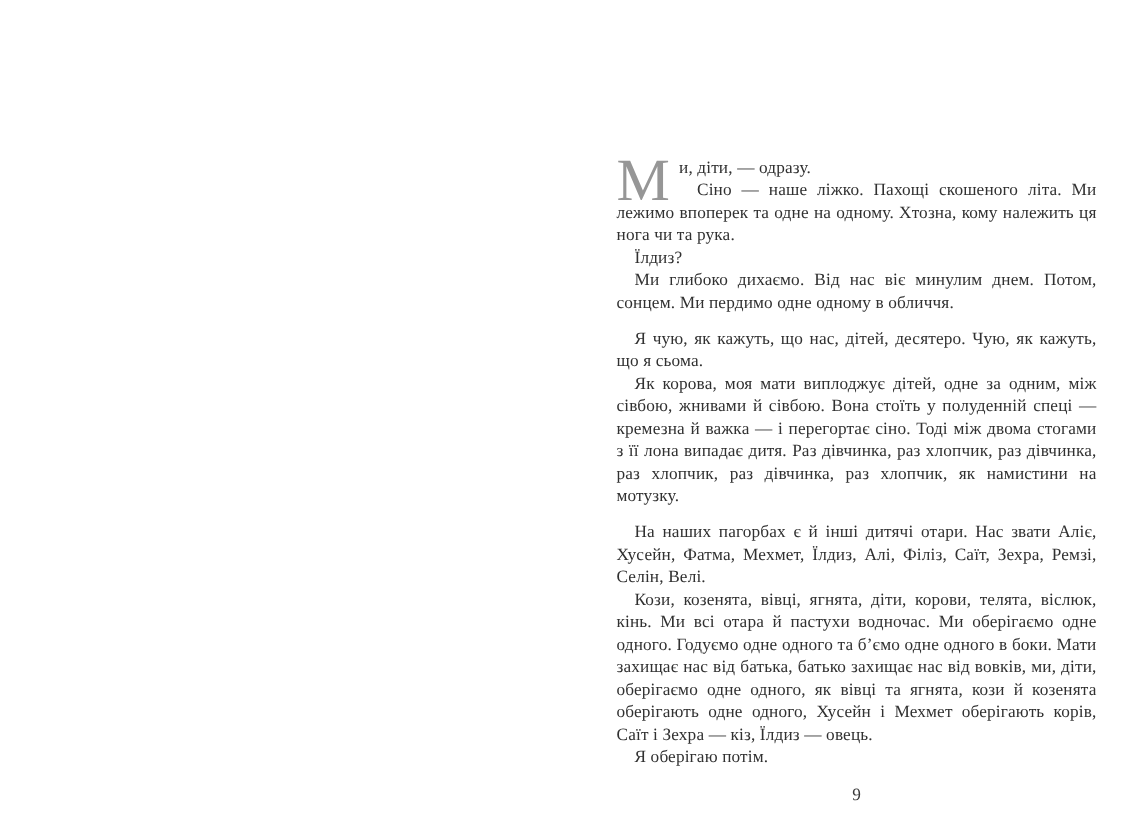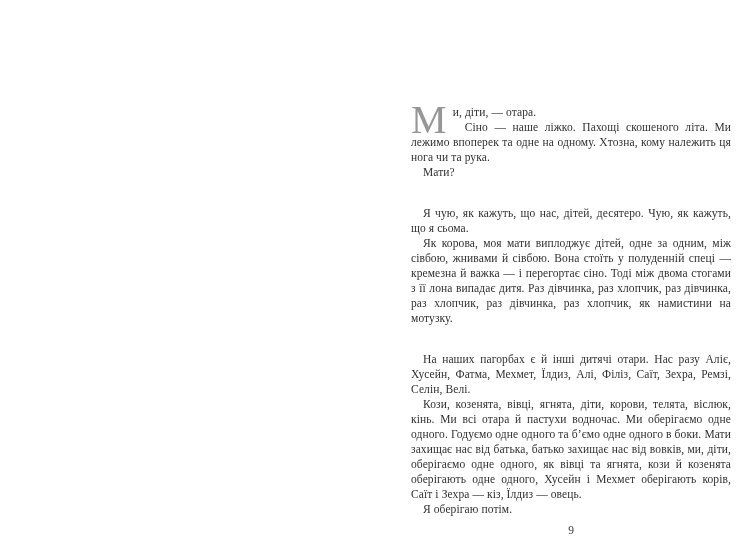--- a/index.html
+++ b/index.html
@@ -25,21 +25,21 @@
     color: #313131;
     text-align: justify;
     letter-spacing: 0.1px;
   }
   p.para {
     margin: 0;
     padding: 0;
     text-indent: 12px;
   }
   p.para.group-gap {
-    margin-top: 26px;
+    margin-top: 9px;
     font-family: Liberation Serif, serif;
   }
   p.opening-line {
     text-indent: 0;
   }
   .dropcap {
     float: left;
     font-size: 40px;
     line-height: 28px;
     height: 28px;
@@ -57,28 +57,29 @@
     line-height: 15px;
     color: #3a3a3a;
   }
 </style>
 </head>
 <body>
 
 <div class="book-page">
   <div class="text-column">
 
-    <p class="para opening-line"><span class="dropcap">М</span><span>и, діти, — отара.</span></p>
+    <p class="para opening-line"><span class="dropcap">М</span><span>и, діти, — одразу.</span></p>
 
     <p class="para">Сіно — наше ліжко. Пахощі скошеного літа. Ми лежимо впоперек та одне на одному. Хтозна, кому належить ця нога чи та рука.</p>
-    <p class="para">Мати?</p>
+    <p class="para">Їлдиз?</p>
+    <p class="para">Ми глибоко дихаємо. Від нас віє минулим днем. Потом, сонцем. Ми пердимо одне одному в обличчя.</p>
 
     <p class="para group-gap">Я чую, як кажуть, що нас, дітей, десятеро. Чую, як кажуть, що я сьома.</p>
     <p class="para">Як корова, моя мати виплоджує дітей, одне за одним, між сівбою, жнивами й сівбою. Вона стоїть у полуденній спеці — кремезна й важка — і перегортає сіно. Тоді між двома стогами з її лона випадає дитя. Раз дівчинка, раз хлопчик, раз дівчинка, раз хлопчик, раз дівчинка, раз хлопчик, як намистини на мотузку.</p>
 
-    <p class="para group-gap">На наших пагорбах є й інші дитячі отари. Нас разу Аліє, Хусейн, Фатма, Мехмет, Їлдиз, Алі, Філіз, Саїт, Зехра, Ремзі, Селін, Велі.</p>
+    <p class="para group-gap">На наших пагорбах є й інші дитячі отари. Нас звати Аліє, Хусейн, Фатма, Мехмет, Їлдиз, Алі, Філіз, Саїт, Зехра, Ремзі, Селін, Велі.</p>
     <p class="para">Кози, козенята, вівці, ягнята, діти, корови, телята, віслюк, кінь. Ми всі отара й пастухи водночас. Ми оберігаємо одне одного. Годуємо одне одного та б’ємо одне одного в боки. Мати захищає нас від батька, батько захищає нас від вовків, ми, діти, оберігаємо одне одного, як вівці та ягнята, кози й козенята оберігають одне одного, Хусейн і Мехмет оберігають корів, Саїт і Зехра — кіз, Їлдиз — овець.</p>
     <p class="para">Я оберігаю потім.</p>
 
   </div>
 
   <div class="page-number">9</div>
 </div>
 
 </body></html>

